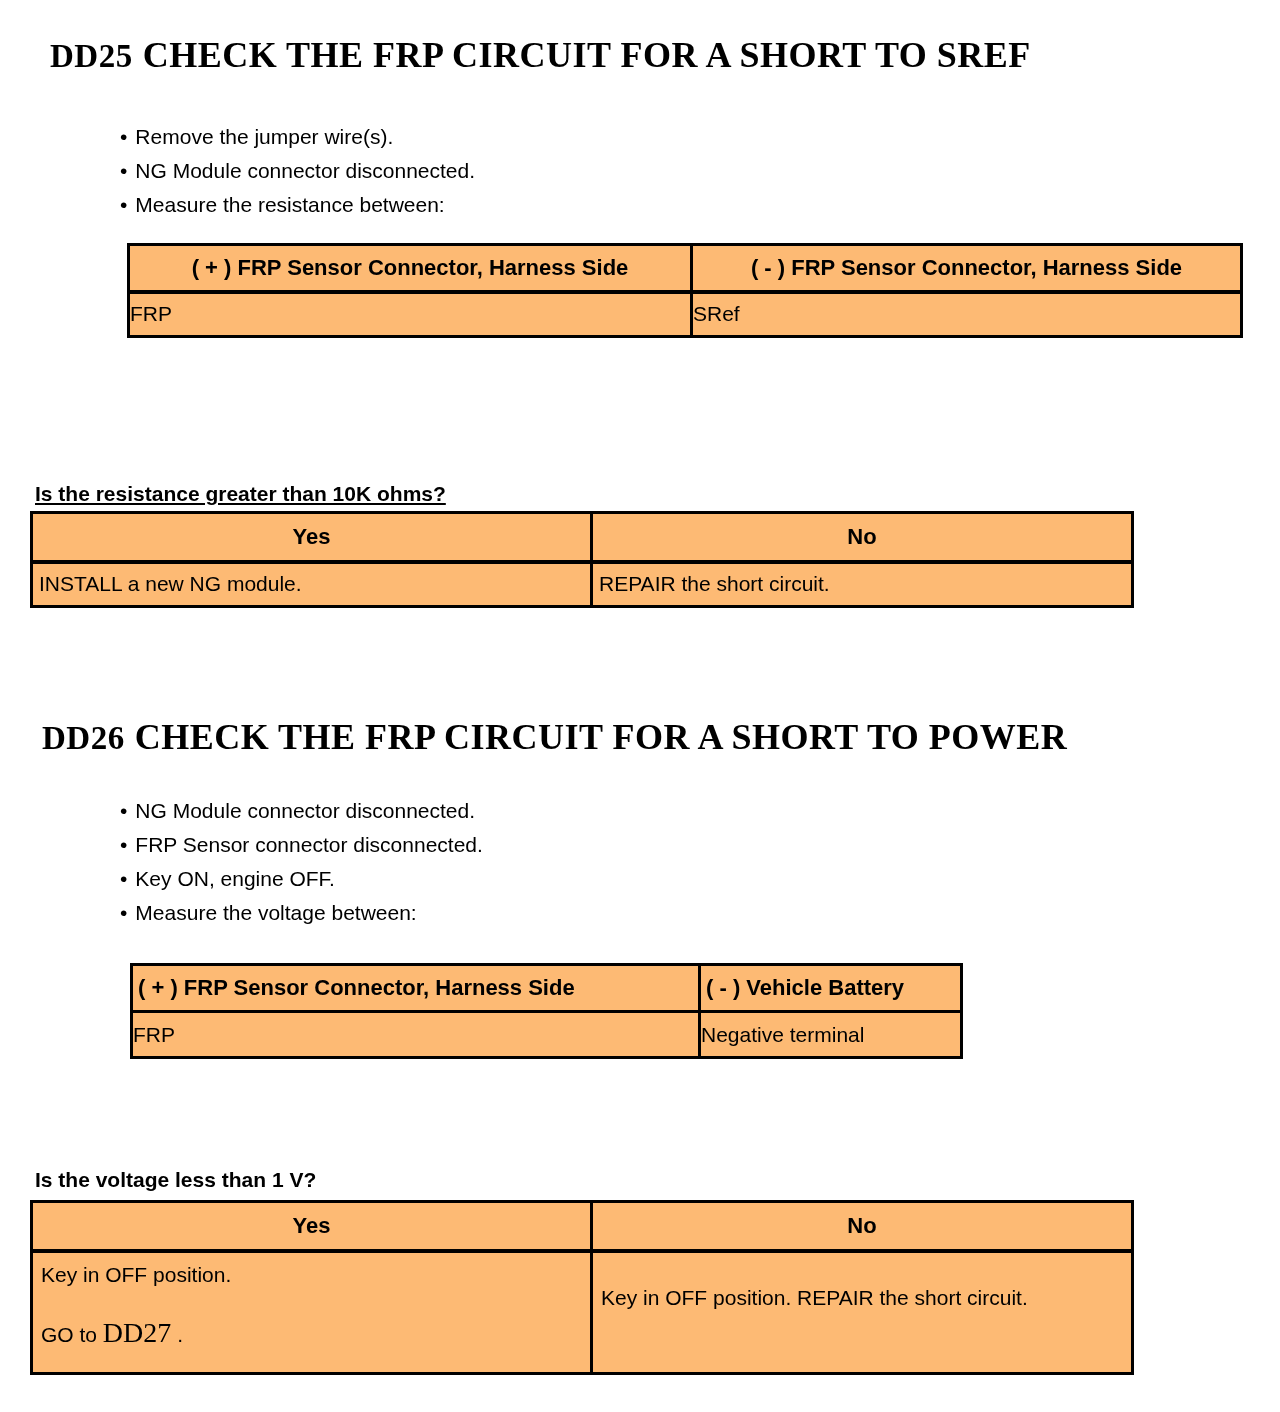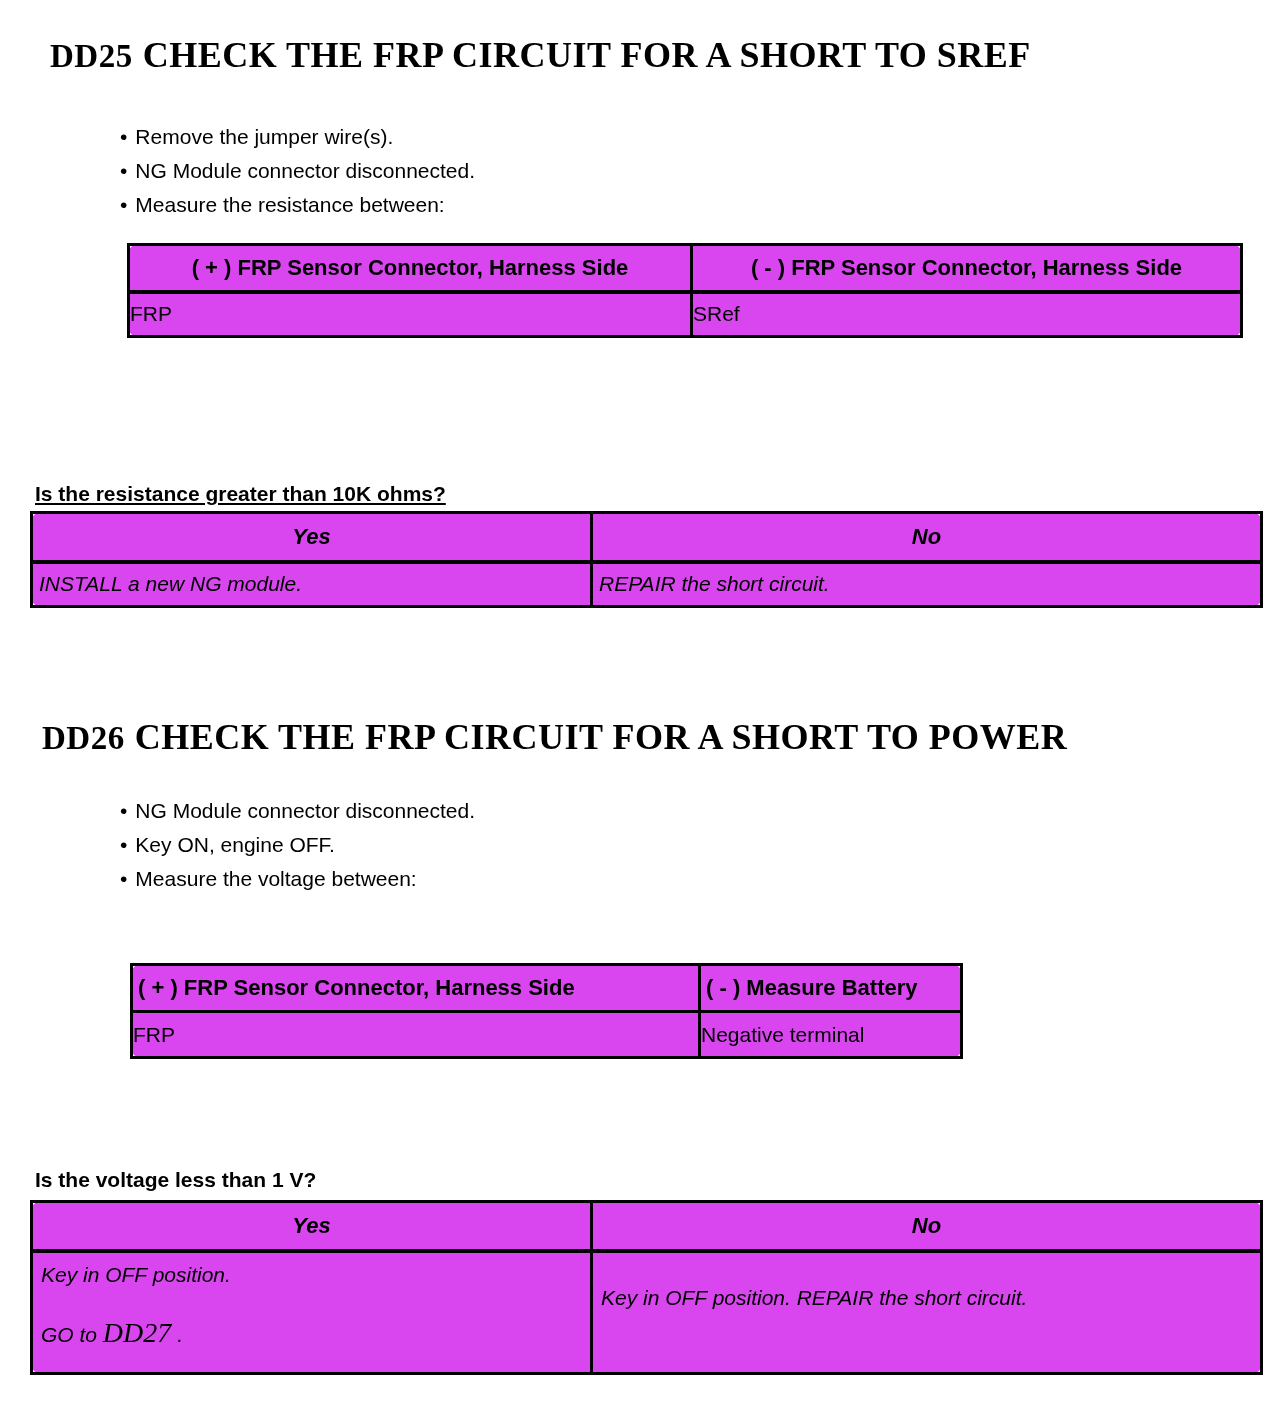--- a/index.html
+++ b/index.html
@@ -22,21 +22,21 @@
     letter-spacing: 0.5px;
   }
   .title-number { font-size: 33px; margin-right: 10px; }
 
   
   ul.bullets { list-style: none; margin: 0; padding: 0; font-size: 21px; }
   ul.bullets li { line-height: 34px; white-space: nowrap; }
   ul.bullets li::before { content: "\2022"; margin-right: 8px; }
 
   
-  table { border-collapse: collapse; table-layout: fixed; background: #d946ef; border-radius: 14px; }
+  table { border-collapse: collapse; table-layout: fixed; background: #fdba74; }
   table, th, td { border: 3px solid #000000; }
   th, td { font-size: 21px; padding: 4px 0; vertical-align: middle; }
   th { font-weight: bold; }
 
   
   #t1 { width: 1116px; }
   #t1 th { text-align: center; padding: 8px 10px; line-height: 28px; border-bottom-width: 4px; font-size: 22px; }
   #t1 th .hdr-wrap { display: inline-block; max-width: 445px; }
   #t1 td { height: 44px; text-align: left; }
   #t1 .c1 { width: 563px; }
@@ -44,21 +44,21 @@
   
   #t2 { width: 833px; }
   #t2 th { text-align: left; white-space: nowrap; padding: 9px 5px; font-size: 22px; }
   #t2 td { height: 46px; text-align: left; }
   #t2 .c1 { width: 568px; }
 
   
   .question { margin: 0; font-weight: bold; font-size: 21px; white-space: nowrap; }
 
   
-  .decision-table { width: 1233px; font-style: italic; }
+  .decision-table { width: 1104px; }
   .decision-table th { text-align: center; padding: 10px 6px; font-size: 22px; border-bottom-width: 4px; }
   .decision-table td { text-align: left; vertical-align: top; }
   .decision-table .c1 { width: 560px; }
   #yn1 td { height: 44px; padding: 8px 6px; }
   #yn2 td { height: 122px; padding: 6px 8px; }
   #yn2 .no-text { max-width: 445px; line-height: 33px; margin-top: 22px; }
   #yn2 .yes-line1 { margin-top: 4px; }
   #yn2 .goto-line { margin-top: 30px; }
   .ref-link { font-family: "Liberation Serif", serif; font-size: 28px; font-weight: normal; }
 </style>
@@ -102,29 +102,30 @@
   </tr>
 </tbody>
   </table>
 
 <h1 class="section-title abs" style="left:30px; top:704px;">
   <span class="title-number">DD26</span><span>CHECK THE FRP CIRCUIT FOR A SHORT TO POWER</span>
 </h1>
 
 <ul class="bullets abs" style="left:120px; top:794px;">
   <li>NG Module connector disconnected.</li>
+  <li>FRP Sensor connector disconnected.</li>
   <li>Key ON, engine OFF.</li>
   <li>Measure the voltage between:</li>
 </ul>
 
 <table id="t2" class="abs" style="left:130px; top:963px;">
   <tbody>
       <tr>
     <th class="c1">( + ) FRP Sensor Connector, Harness Side</th>
-    <th>( - ) Measure Battery</th>
+    <th>( - ) Vehicle Battery</th>
   </tr>
   <tr>
     <td class="c1">FRP</td>
     <td>Negative terminal</td>
   </tr>
 </tbody>
   </table>
 
 <p class="question abs" style="left:35px; top:1168px;">Is the voltage less than 1 V?</p>
 

